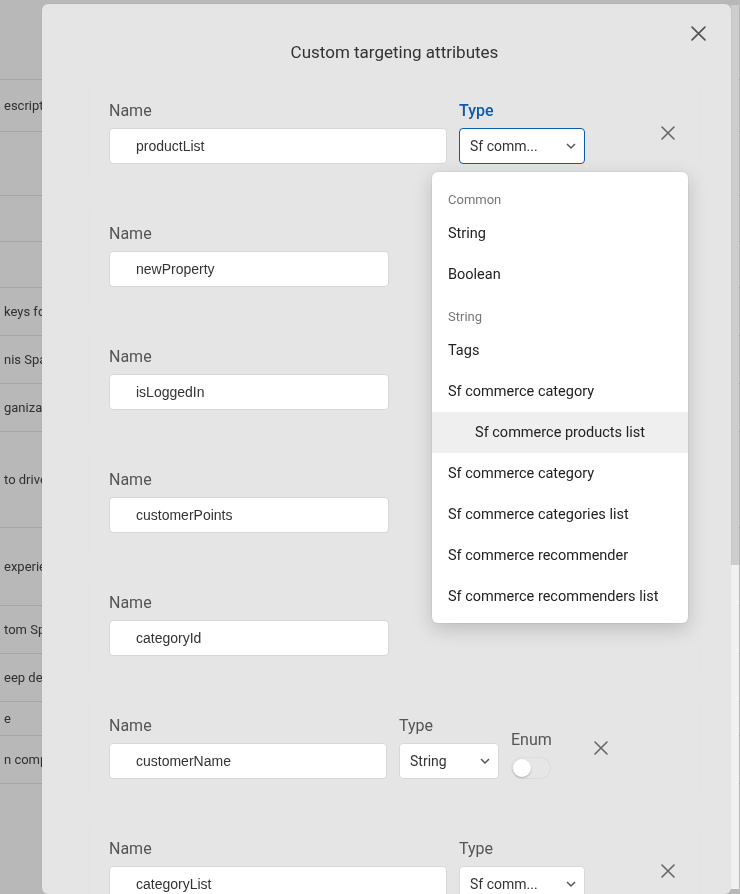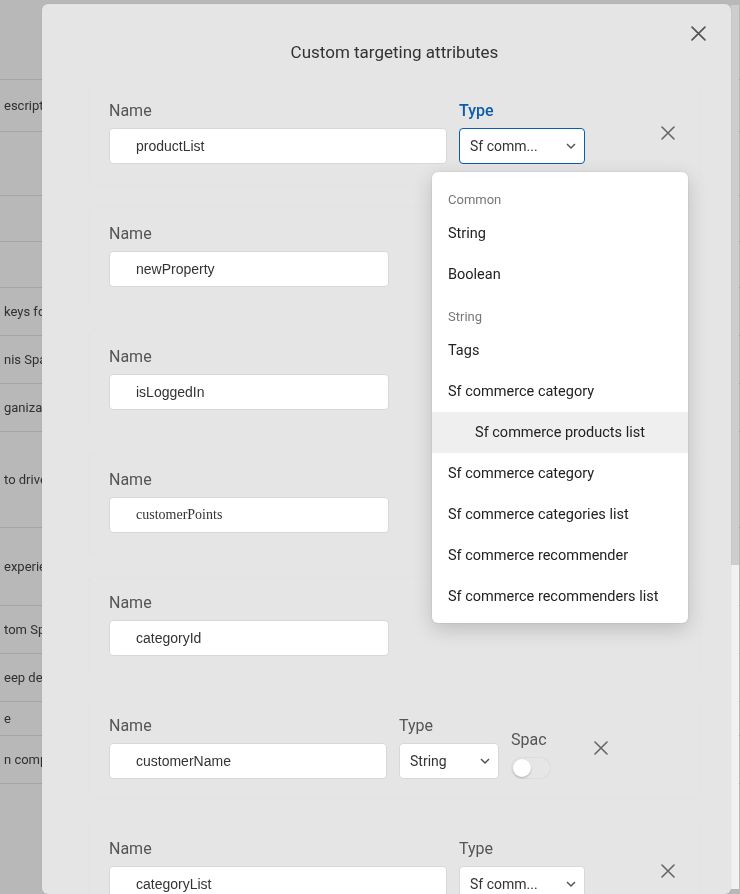--- a/index.html
+++ b/index.html
@@ -221,21 +221,21 @@
     <div class="card name-only">
       <div>
         <span class="field-label">Name</span>
         <input class="input" style="width: 280px;" value="isLoggedIn">
       </div>
     </div>
 
     <div class="card name-only">
       <div>
         <span class="field-label">Name</span>
-        <input class="input" style="width: 280px; font-family: Liberation Serif, serif;" value="customerPoints">
+        <input class="input" style="width: 280px;" value="customerPoints">
       </div>
     </div>
 
     <div class="card name-only">
       <div>
         <span class="field-label">Name</span>
         <input class="input" style="width: 280px;" value="categoryId">
       </div>
     </div>
 
@@ -249,21 +249,21 @@
         <div class="select">
           <span class="select-value">String</span>
           <span class="chev">
               <svg viewBox="0 0 10 10">
                 <path d="M1 3 L5 7 L9 3" fill="none" stroke="#555" stroke-width="1.5"></path>
               </svg>
             </span>
         </div>
       </div>
       <div class="enum-col">
-        <span class="field-label">Spac</span>
+        <span class="field-label">Enum</span>
         <div class="toggle">
           <div class="toggle-knob"></div>
         </div>
       </div>
       <div class="row-close">
         <svg viewBox="0 0 14 14">
             <path d="M1 1 L13 13 M13 1 L1 13" stroke="currentColor" stroke-width="1.6" stroke-linecap="round"></path>
           </svg>
       </div>
     </div>

